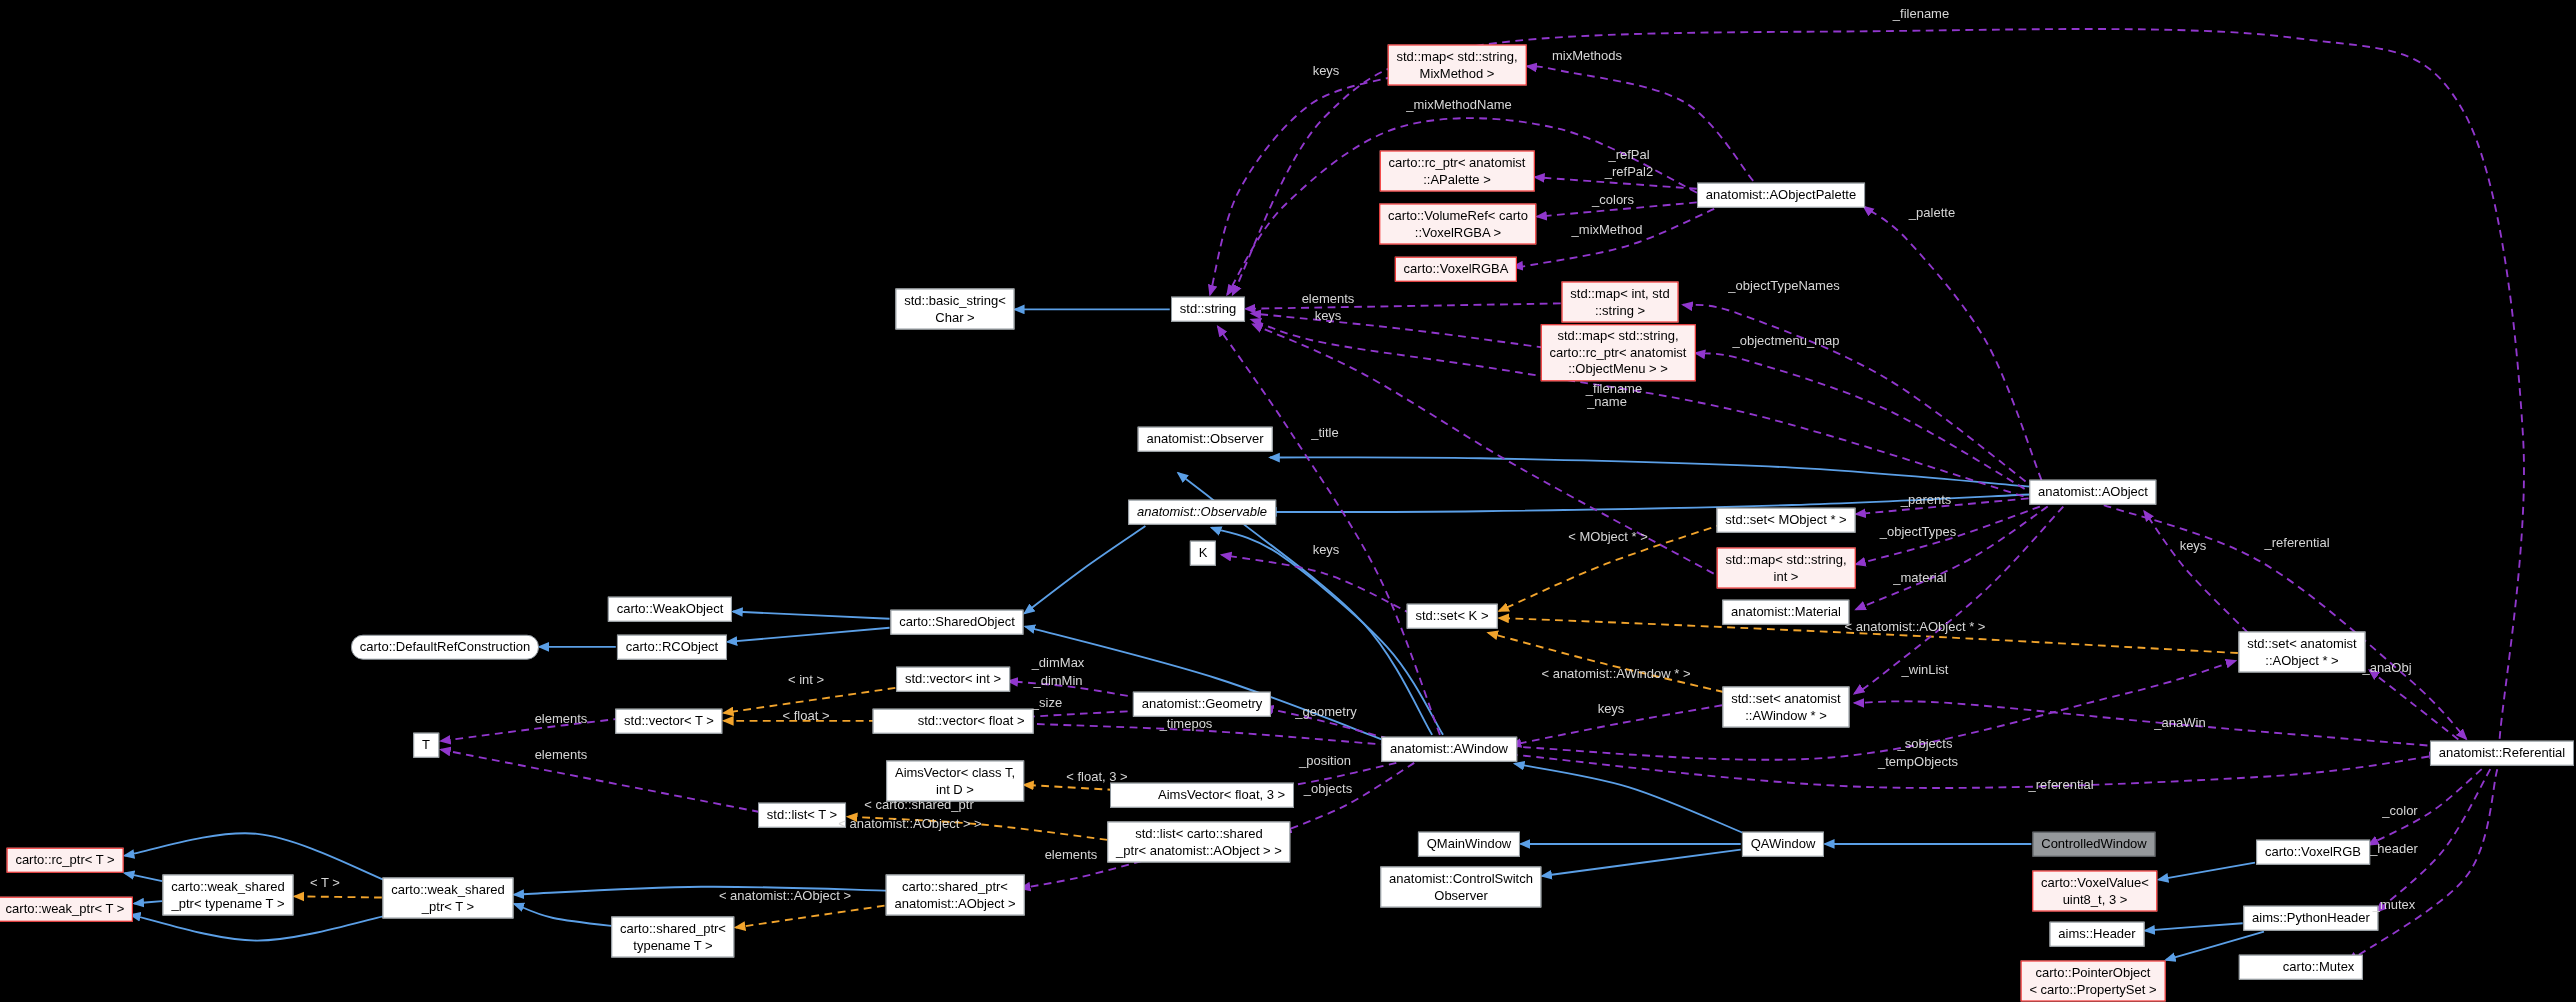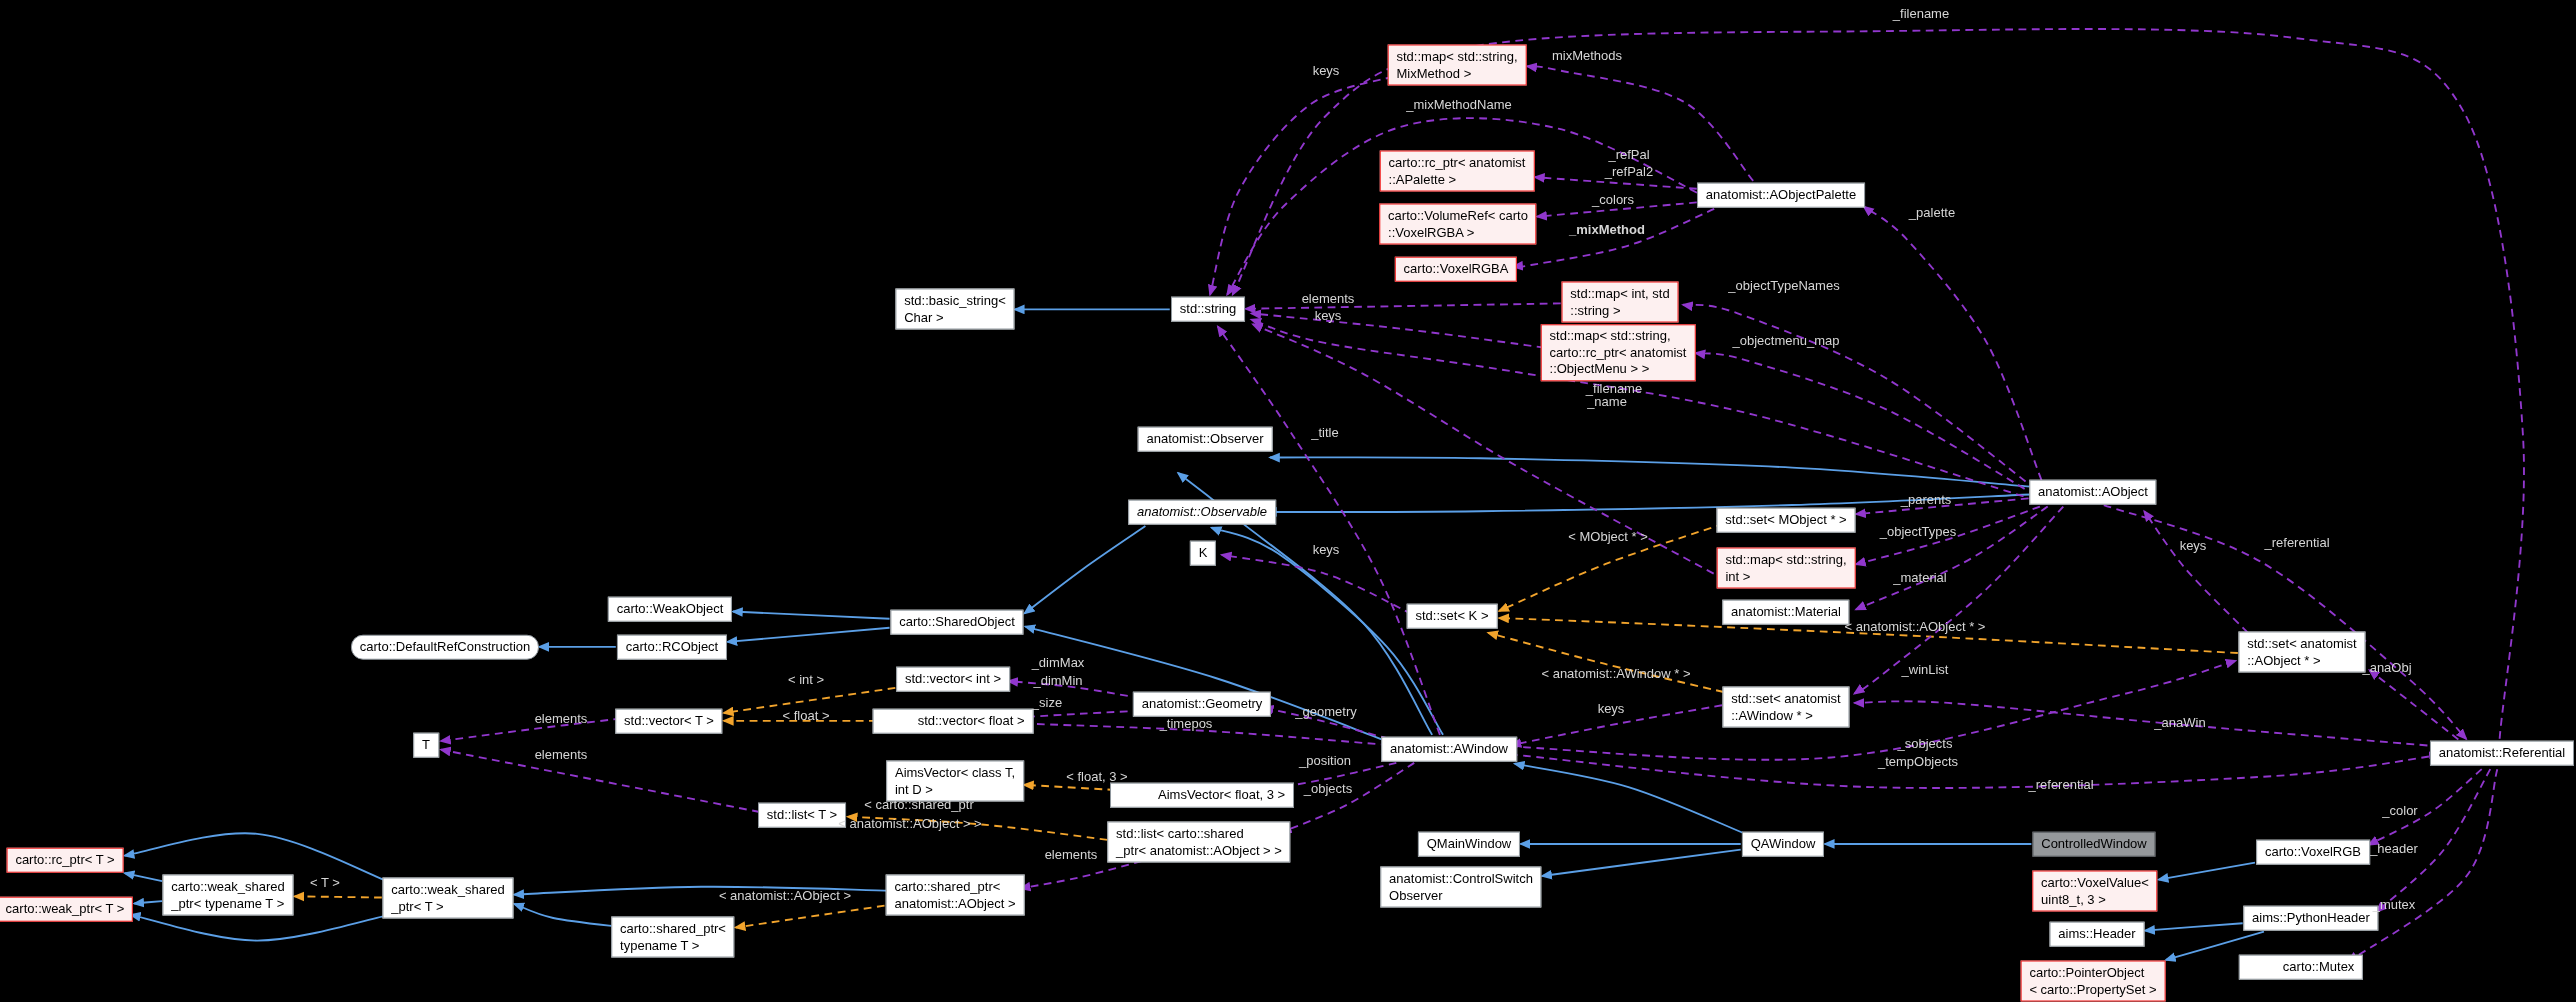--- a/index.html
+++ b/index.html
@@ -7,21 +7,21 @@
        font-family:"Liberation Sans",sans-serif;}
   #stage{position:absolute;left:0;top:0;width:2576px;height:1003px;}
   #edges{position:absolute;left:0;top:0;z-index:1;}
   .edge{fill:none;stroke-width:2.4px;}
   .edge.inherit{stroke:var(--inherit);}
   .edge.usage{stroke:var(--usage);stroke-dasharray:10 7;}
   .edge.template{stroke:var(--template);stroke-dasharray:10 7;}
   .node{position:absolute;transform:translate(-50%,-50%);z-index:2;
         background:var(--node_bg);border:1.6px solid var(--node_border);
         color:var(--node_text);font-size:13px;line-height:16.4px;
-        padding:3.1px 7.8px;white-space:nowrap;cursor:pointer;}
+        padding:3.1px 7.8px;text-align:center;white-space:nowrap;cursor:pointer;}
   .node.red{border:1.9px solid var(--red_border);background:var(--red_bg);}
   .node.focus{background:var(--focus_bg);border-color:var(--focus_border);}
   .elabel{position:absolute;transform:translate(-50%,-50%);z-index:3;
           color:var(--label_text);font-size:13px;white-space:nowrap;}
   #arrow-inherit path{fill:var(--inherit);}
   #arrow-usage path{fill:var(--usage);}
   #arrow-template path{fill:var(--template);}
 </style>
 </head>
 <body>
@@ -280,21 +280,21 @@
       <div>carto::PointerObject</div>
       <div>&lt; carto::PropertySet &gt;</div>
     </div>
     <div class="elabel" style="left: 1921px; top: 12.5px;">_filename</div>
     <div class="elabel" style="left: 1326px; top: 70px;">keys</div>
     <div class="elabel" style="left: 1587px; top: 55px;">mixMethods</div>
     <div class="elabel" style="left: 1459px; top: 104px;">_mixMethodName</div>
     <div class="elabel" style="left: 1629px; top: 154px;">_refPal</div>
     <div class="elabel" style="left: 1629px; top: 171px;">_refPal2</div>
     <div class="elabel" style="left: 1613px; top: 199px;">_colors</div>
-    <div class="elabel" style="left: 1607px; top: 229px; font-weight: bold;">_mixMethod</div>
+    <div class="elabel" style="left: 1607px; top: 229px;">_mixMethod</div>
     <div class="elabel" style="left: 1932px; top: 212px;">_palette</div>
     <div class="elabel" style="left: 1328px; top: 298px;">elements</div>
     <div class="elabel" style="left: 1328px; top: 315px;">keys</div>
     <div class="elabel" style="left: 1784px; top: 285px;">_objectTypeNames</div>
     <div class="elabel" style="left: 1786px; top: 340px;">_objectmenu_map</div>
     <div class="elabel" style="left: 1614px; top: 388px;">_filename</div>
     <div class="elabel" style="left: 1607px; top: 401px;">_name</div>
     <div class="elabel" style="left: 1325px; top: 432px;">_title</div>
     <div class="elabel" style="left: 1926px; top: 499px;">_parents</div>
     <div class="elabel" style="left: 1608px; top: 536px;">&lt; MObject * &gt;</div>

